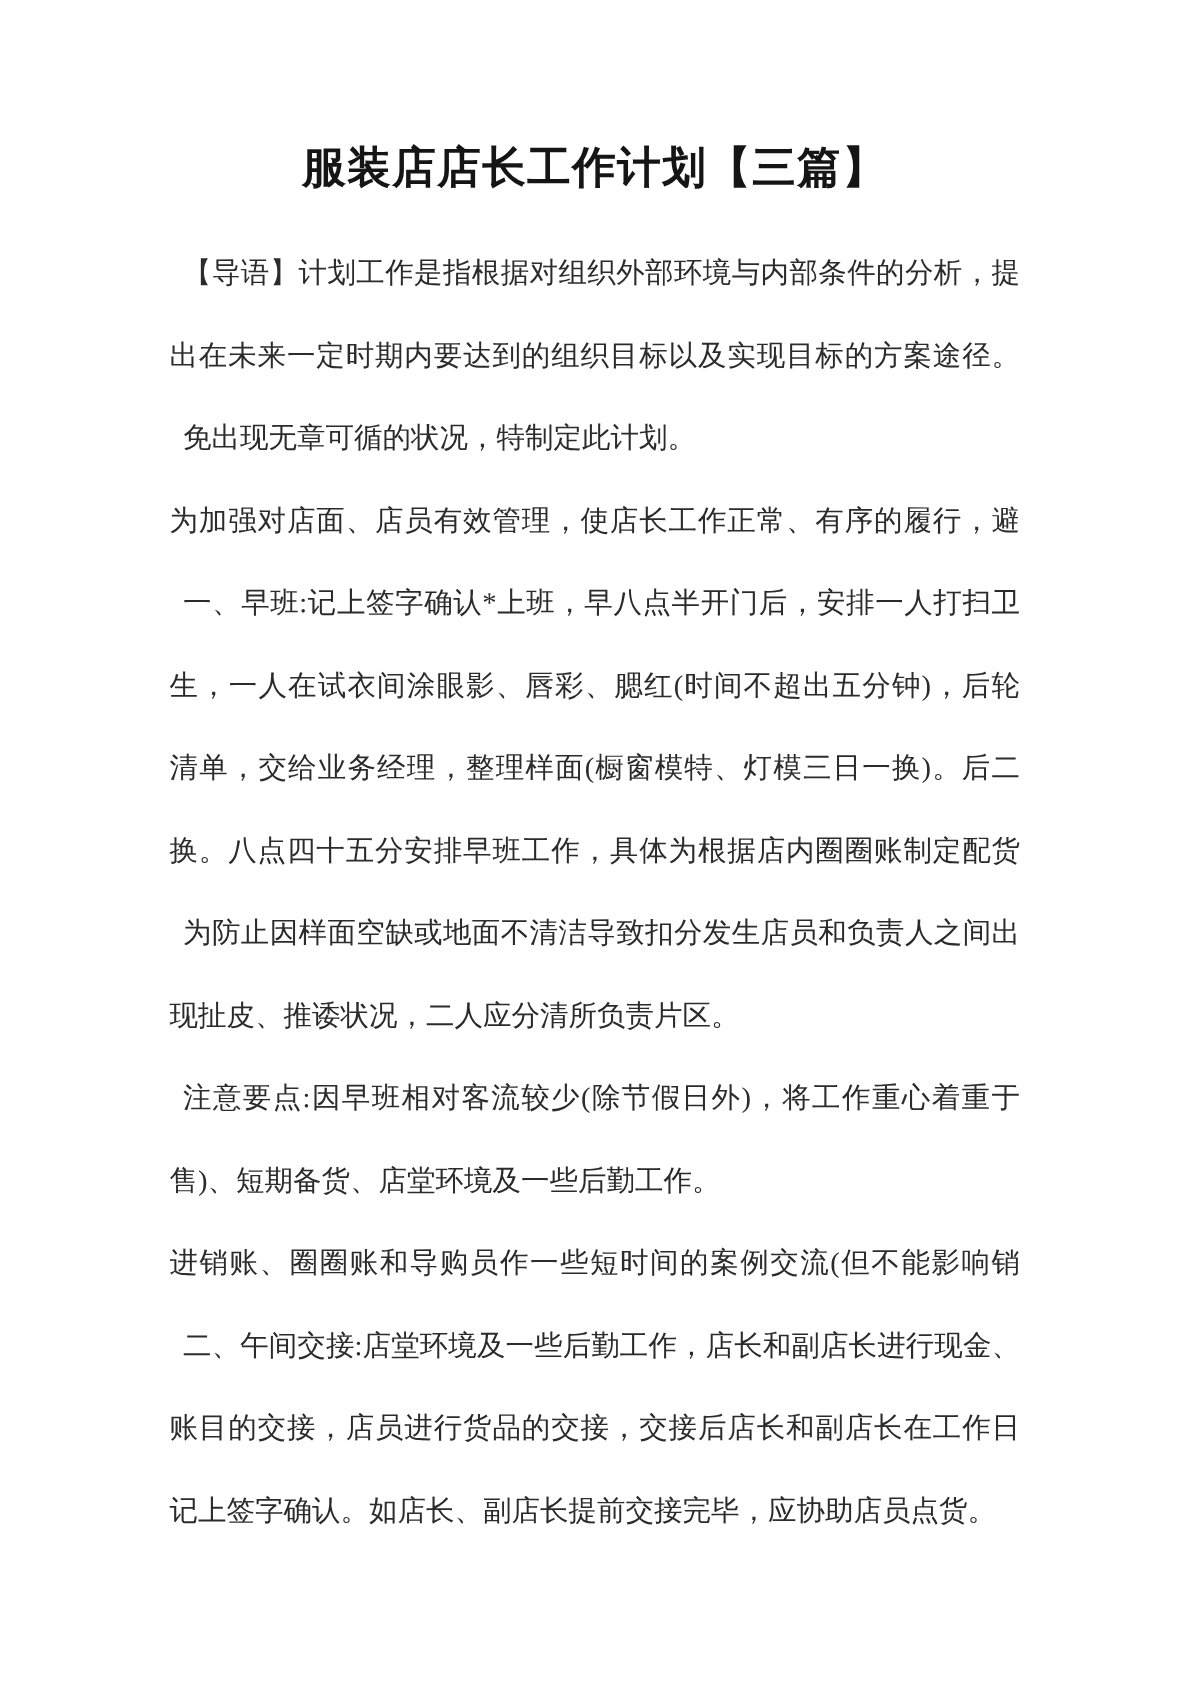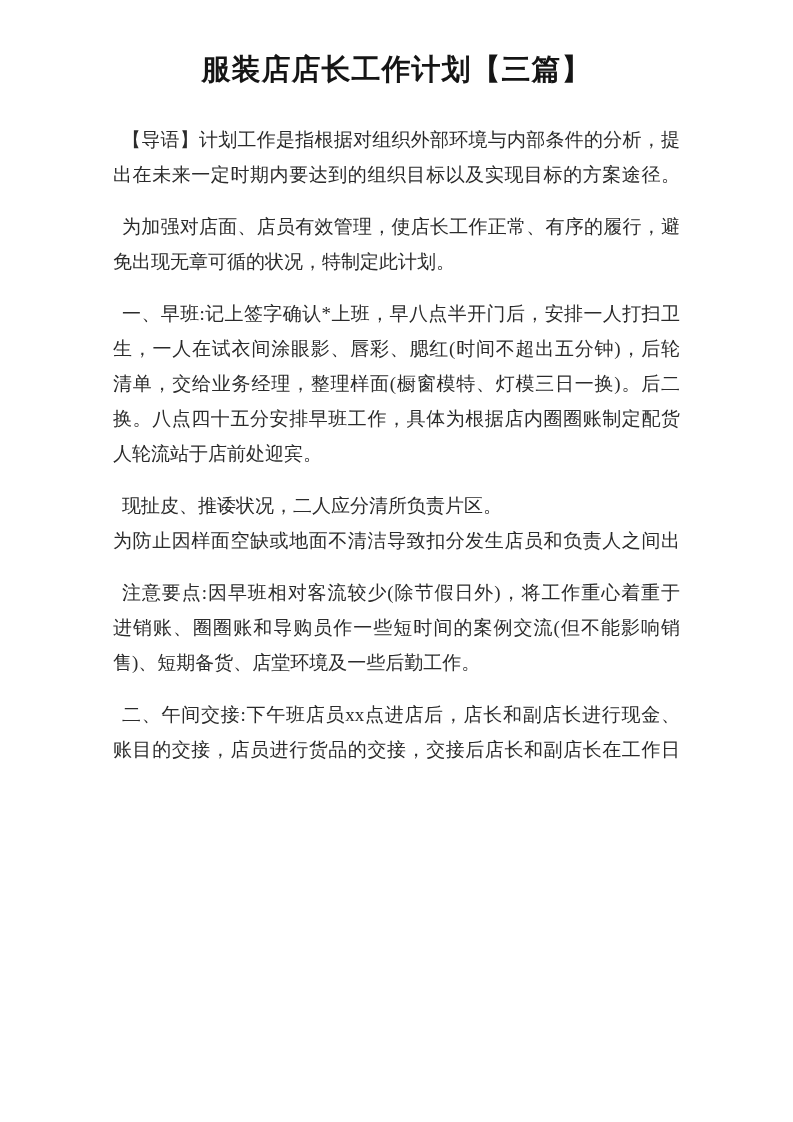--- a/index.html
+++ b/index.html
@@ -9,21 +9,21 @@
     background: #ffffff;
   }
   .page {
     position: relative;
     width: 793px; height: 1122px;
     overflow: hidden;
     background: #ffffff;
     font-family: "Liberation Serif", "DejaVu Serif", serif;
   }
   .doc {
-    padding: 49px 113px 0 113px;
+    padding: 92px 113px 0 113px;
     font-family: Liberation Serif, serif;
   }
   .doc-title {
     font-size: 29px;
     line-height: 40px;
     font-weight: bold;
     text-align: center;
     letter-spacing: 1px;
     margin: 0 0 33px 0;
   }
@@ -31,54 +31,55 @@
     margin: 17px 0 0 0;
   }
   .para.intro { margin-top: 0; }
   .para.section-heading { margin-top: 53px; }
   .line {
     font-size: 19px;
     line-height: 35px;
     text-align: justify;
     text-align-last: justify;
     text-justify: inter-character;
+    margin-top: 20px;
   }
   .line.last { text-align-last: left; }
   .para .line:first-child { text-indent: 9px; }
 </style>
 </head>
 <body>
 
 <div class="page" style="background: rgb(255, 255, 255);">
   <div class="doc" style="color: rgb(43, 43, 43);">
     <h1 class="doc-title" style="color: rgb(21, 21, 21);">服装店店长工作计划【三篇】</h1>
     <div>
         <div class="para intro">
           <div class="line">【导语】计划工作是指根据对组织外部环境与内部条件的分析，提</div>
           <div class="line">出在未来一定时期内要达到的组织目标以及实现目标的方案途径。</div>
         </div>
         <div class="para body">
+          <div class="line last">免出现无章可循的状况，特制定此计划。</div>
           <div class="line">为加强对店面、店员有效管理，使店长工作正常、有序的履行，避</div>
-          <div class="line last">免出现无章可循的状况，特制定此计划。</div>
         </div>
         <div class="para body">
           <div class="line">一、早班:记上签字确认*上班，早八点半开门后，安排一人打扫卫</div>
           <div class="line">生，一人在试衣间涂眼影、唇彩、腮红(时间不超出五分钟)，后轮</div>
           <div class="line">清单，交给业务经理，整理样面(橱窗模特、灯模三日一换)。后二</div>
           <div class="line">换。八点四十五分安排早班工作，具体为根据店内圈圈账制定配货</div>
-          <div class="line last">人轮流站于店前处迎宾。</div>
         </div>
         <div class="para body">
+          <div class="line">为防止因样面空缺或地面不清洁导致扣分发生店员和负责人之间出</div>
           <div class="line last">现扯皮、推诿状况，二人应分清所负责片区。</div>
-          <div class="line">为防止因样面空缺或地面不清洁导致扣分发生店员和负责人之间出</div>
         </div>
         <div class="para body">
           <div class="line">注意要点:因早班相对客流较少(除节假日外)，将工作重心着重于</div>
+          <div class="line last">售)、短期备货、店堂环境及一些后勤工作。</div>
           <div class="line">进销账、圈圈账和导购员作一些短时间的案例交流(但不能影响销</div>
-          <div class="line last">售)、短期备货、店堂环境及一些后勤工作。</div>
         </div>
         <div class="para body">
-          <div class="line">二、午间交接:下午班店员xx点进店后，店长和副店长进行现金、</div>
+          <div class="line">二、午间交接:店堂环境及一些后勤工作，店长和副店长进行现金、</div>
           <div class="line">账目的交接，店员进行货品的交接，交接后店长和副店长在工作日</div>
+          <div class="line last">记上签字确认。如店长、副店长提前交接完毕，应协助店员点货。</div>
         </div>
       </div>
   </div>
 </div>
 
 </body></html>

